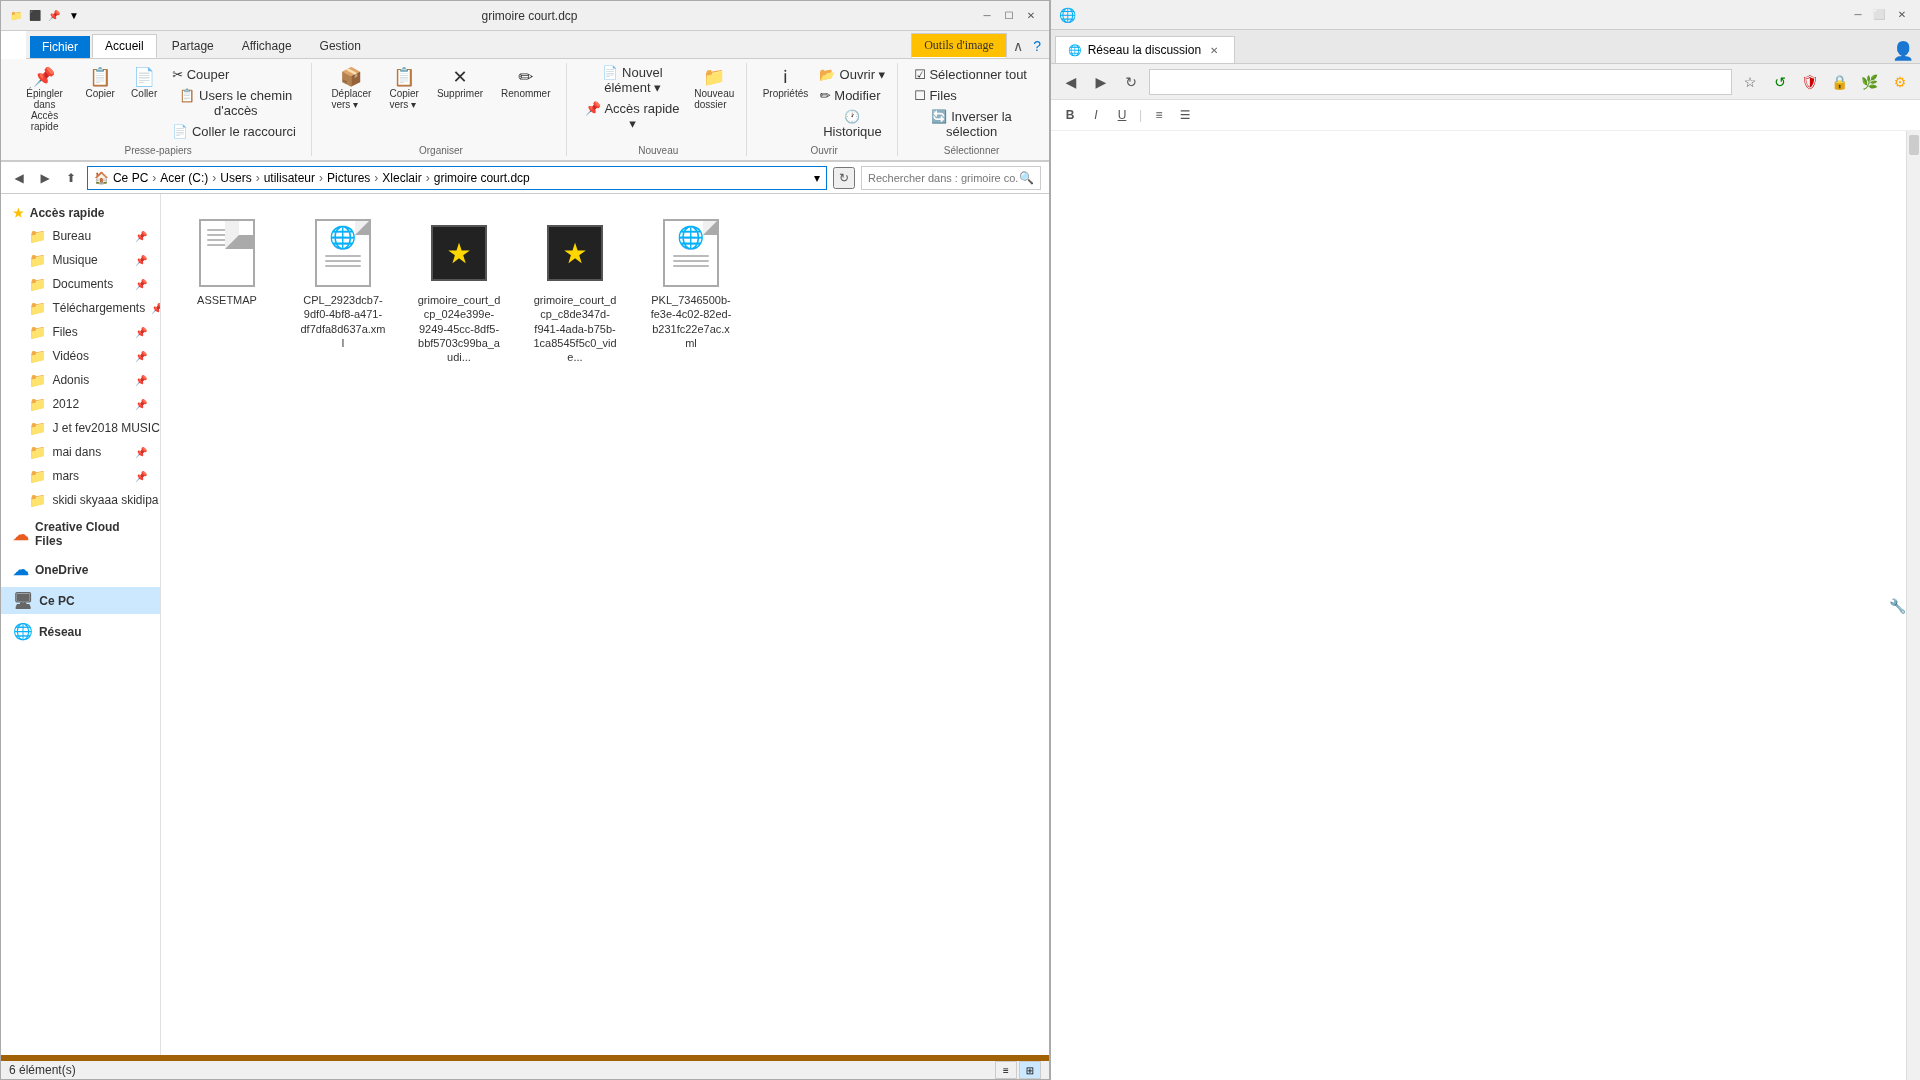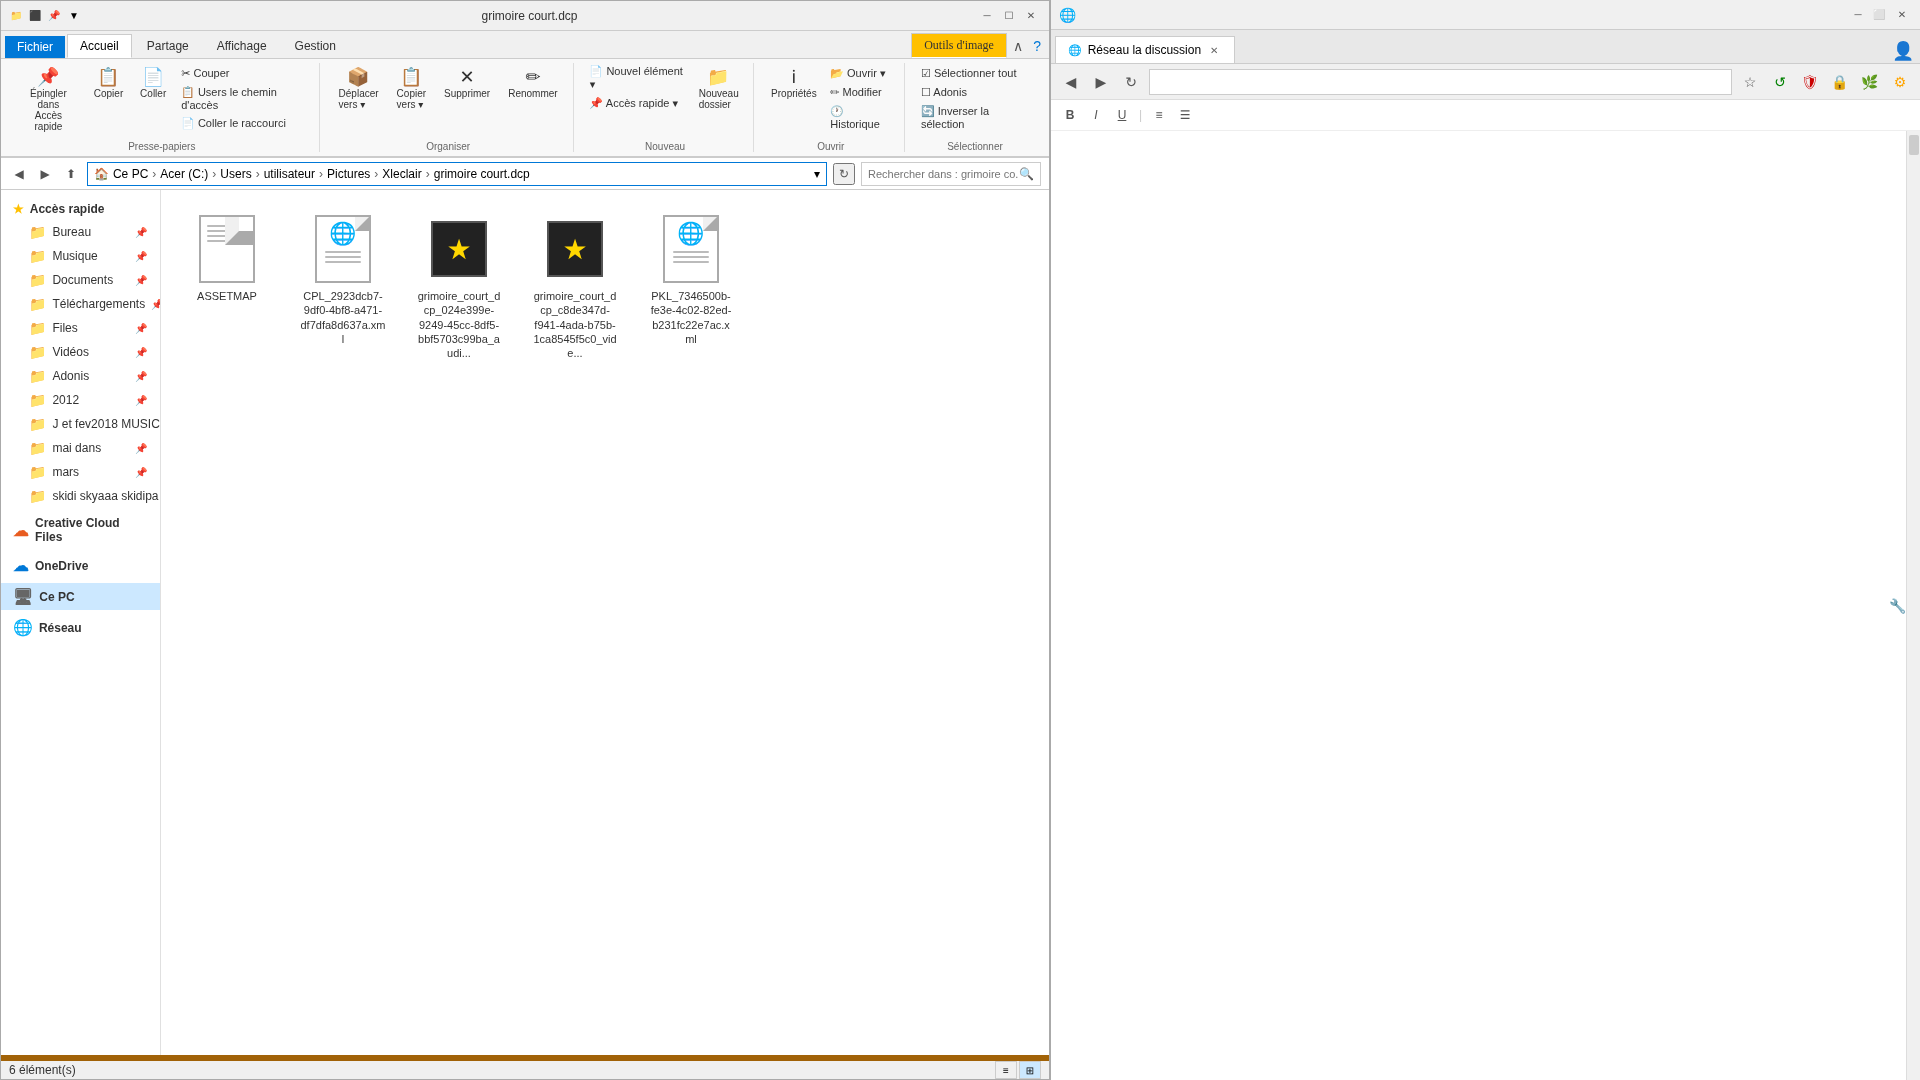--- a/index.html
+++ b/index.html
@@ -63,20 +63,21 @@
 
     
     .ribbon-tabs {
       display: flex;
       align-items: flex-end;
       background: #f0f0f0;
       border-bottom: 1px solid #ccc;
       padding: 0 4px;
       gap: 2px;
       height: 28px;
+      margin-left: 25px;
     }
     .ribbon-tab {
       padding: 4px 12px;
       font-size: 12px;
       cursor: pointer;
       border: 1px solid transparent;
       background: transparent;
       color: #333;
     }
     .ribbon-tab.active {
@@ -145,22 +146,23 @@
     .ribbon-btn-icon {
       font-size: 18px;
       line-height: 1;
     }
     .ribbon-btn-small {
       display: flex;
       align-items: center;
       gap: 4px;
       padding: 2px 4px;
       cursor: pointer;
-      font-size: 11px;
+      font-size: 13px;
       color: #333;
+      text-align: center;
     }
     .ribbon-col {
       display: flex;
       flex-direction: column;
       gap: 2px;
       justify-content: flex-start;
       padding-top: 2px;
     }
 
     
@@ -605,21 +607,21 @@
           <div class="ribbon-btn-small">🕐 Historique</div>
         </div>
       </div>
       <div class="ribbon-group-label">Ouvrir</div>
     </div>
 
     <div class="ribbon-group">
       <div class="ribbon-buttons">
         <div class="ribbon-col">
           <div class="ribbon-btn-small">☑ Sélectionner tout</div>
-          <div class="ribbon-btn-small">☐ Adonis</div>
+          <div class="ribbon-btn-small">☐ Files</div>
           <div class="ribbon-btn-small">🔄 Inverser la sélection</div>
         </div>
       </div>
       <div class="ribbon-group-label">Sélectionner</div>
     </div>
   </div>
 
   <div class="address-bar">
     <button class="nav-btn">◀</button>
     <button class="nav-btn">▶</button>

